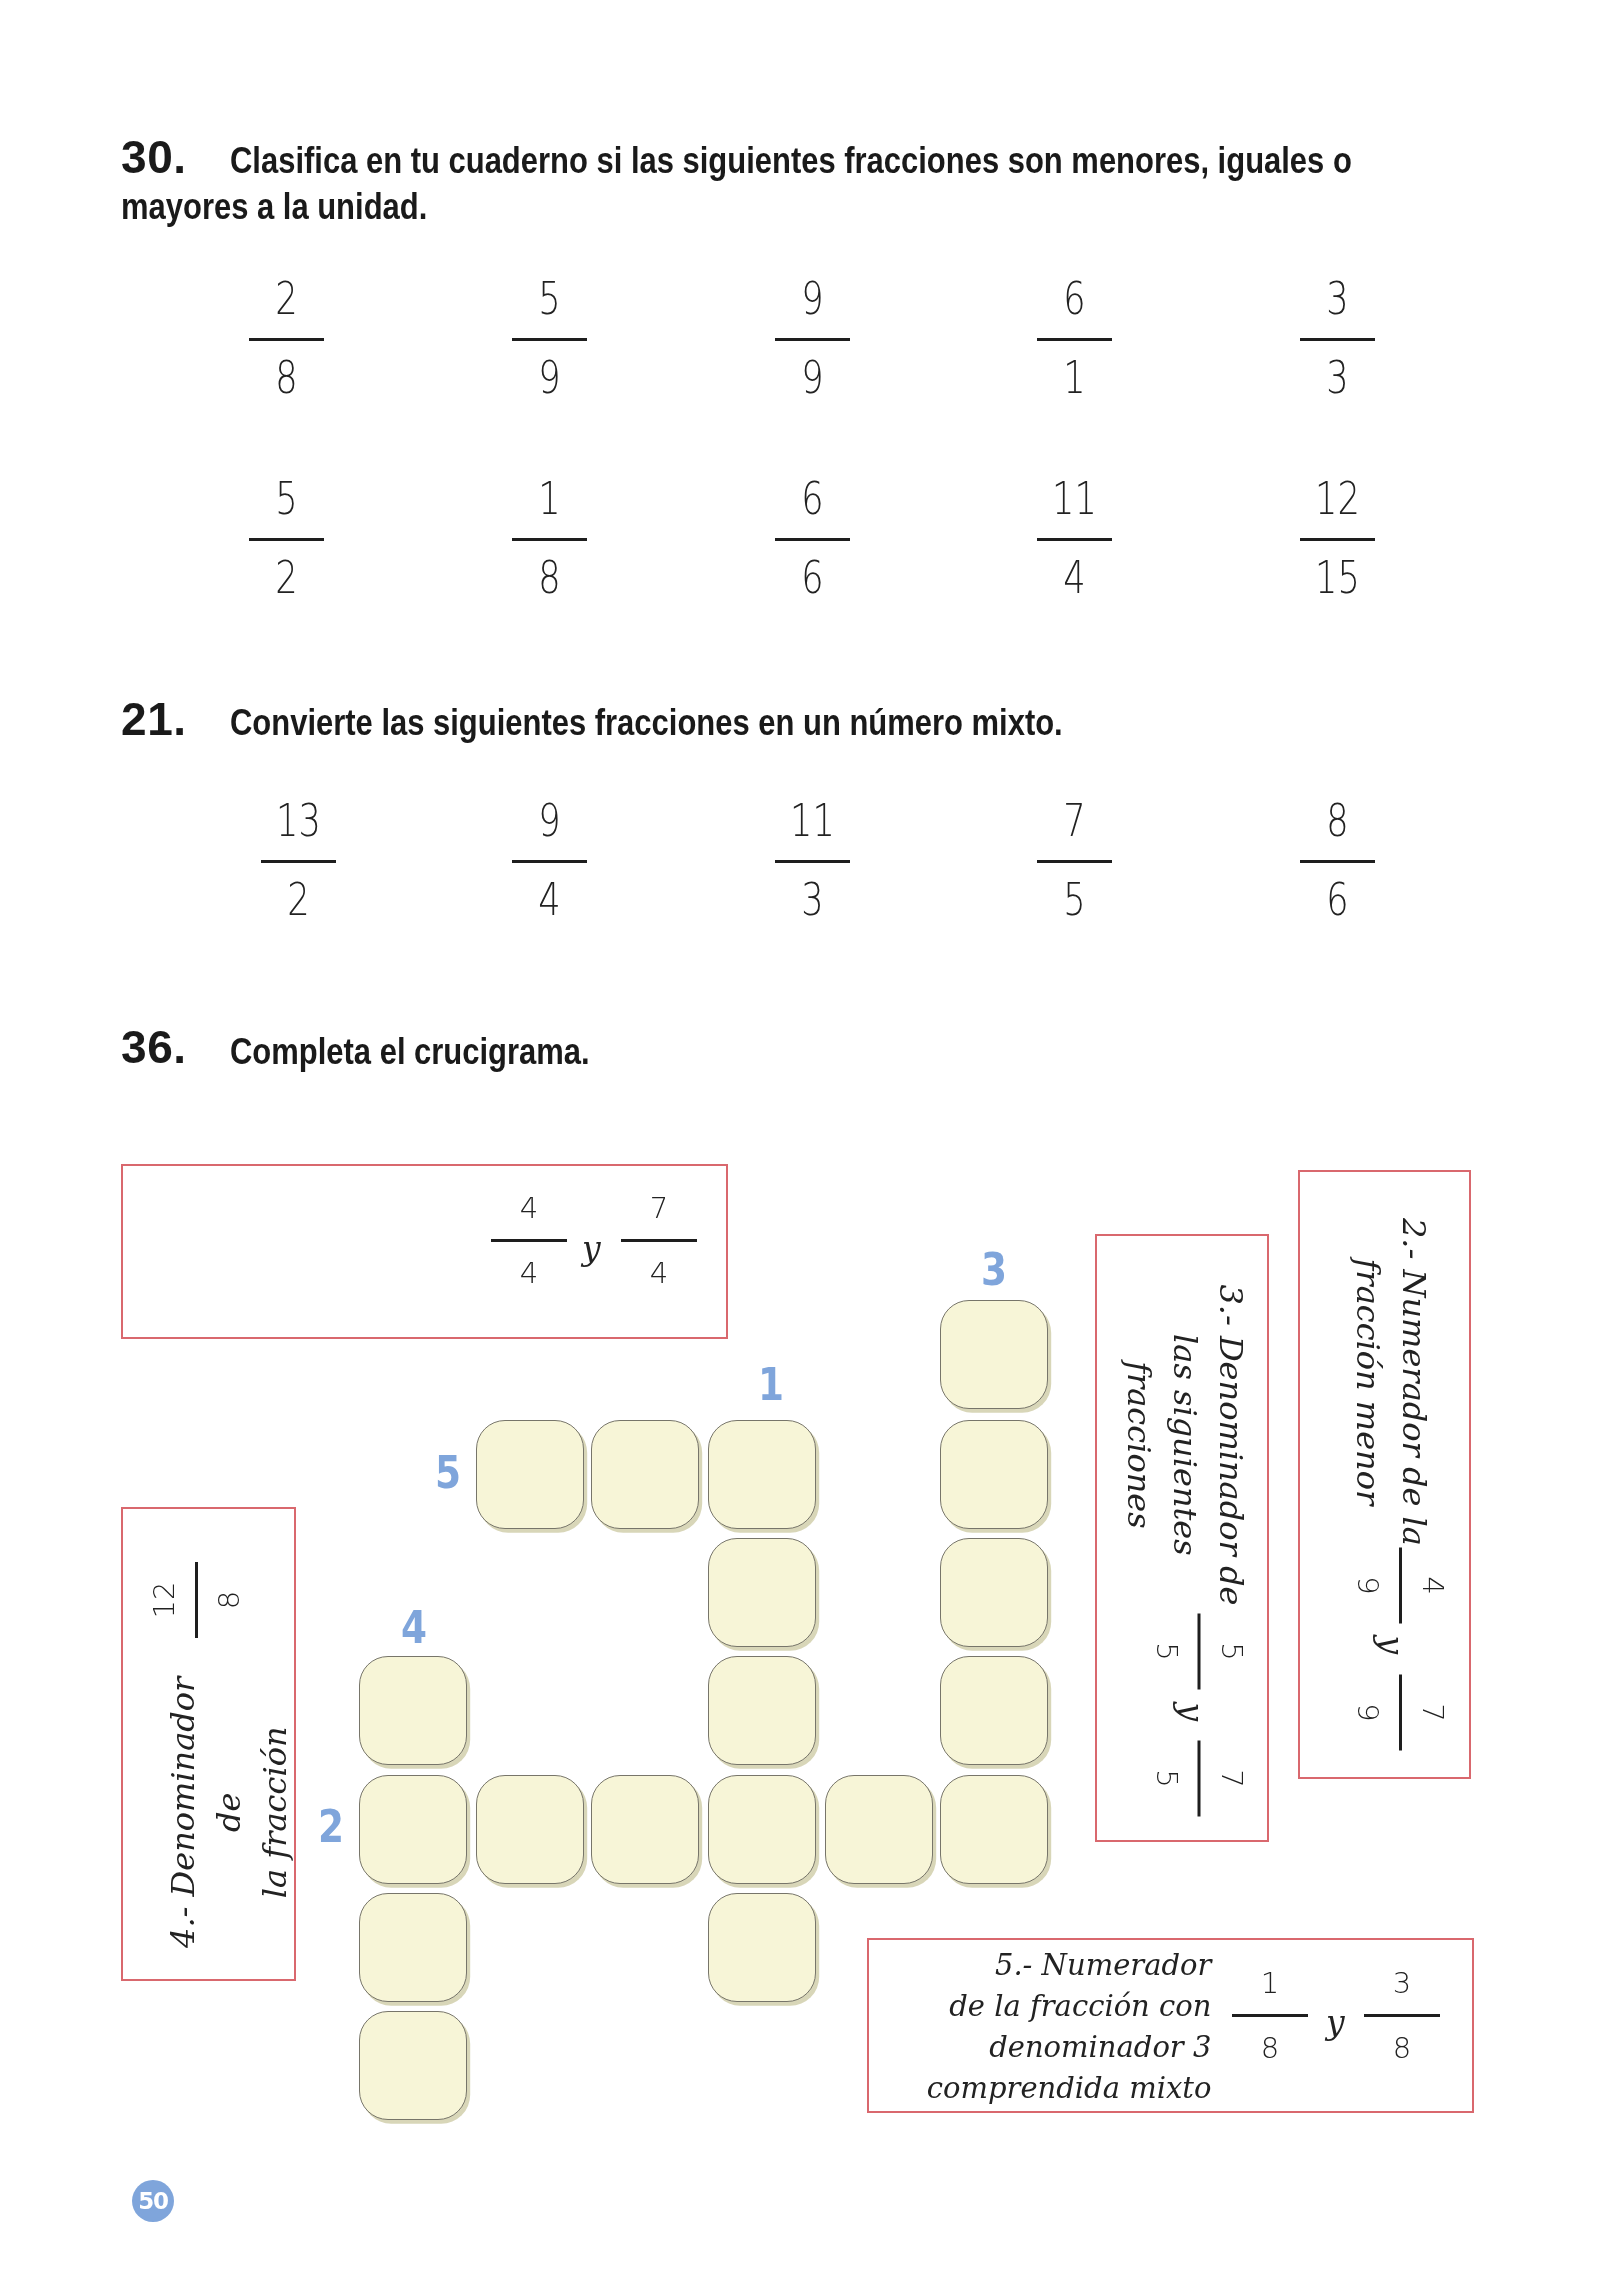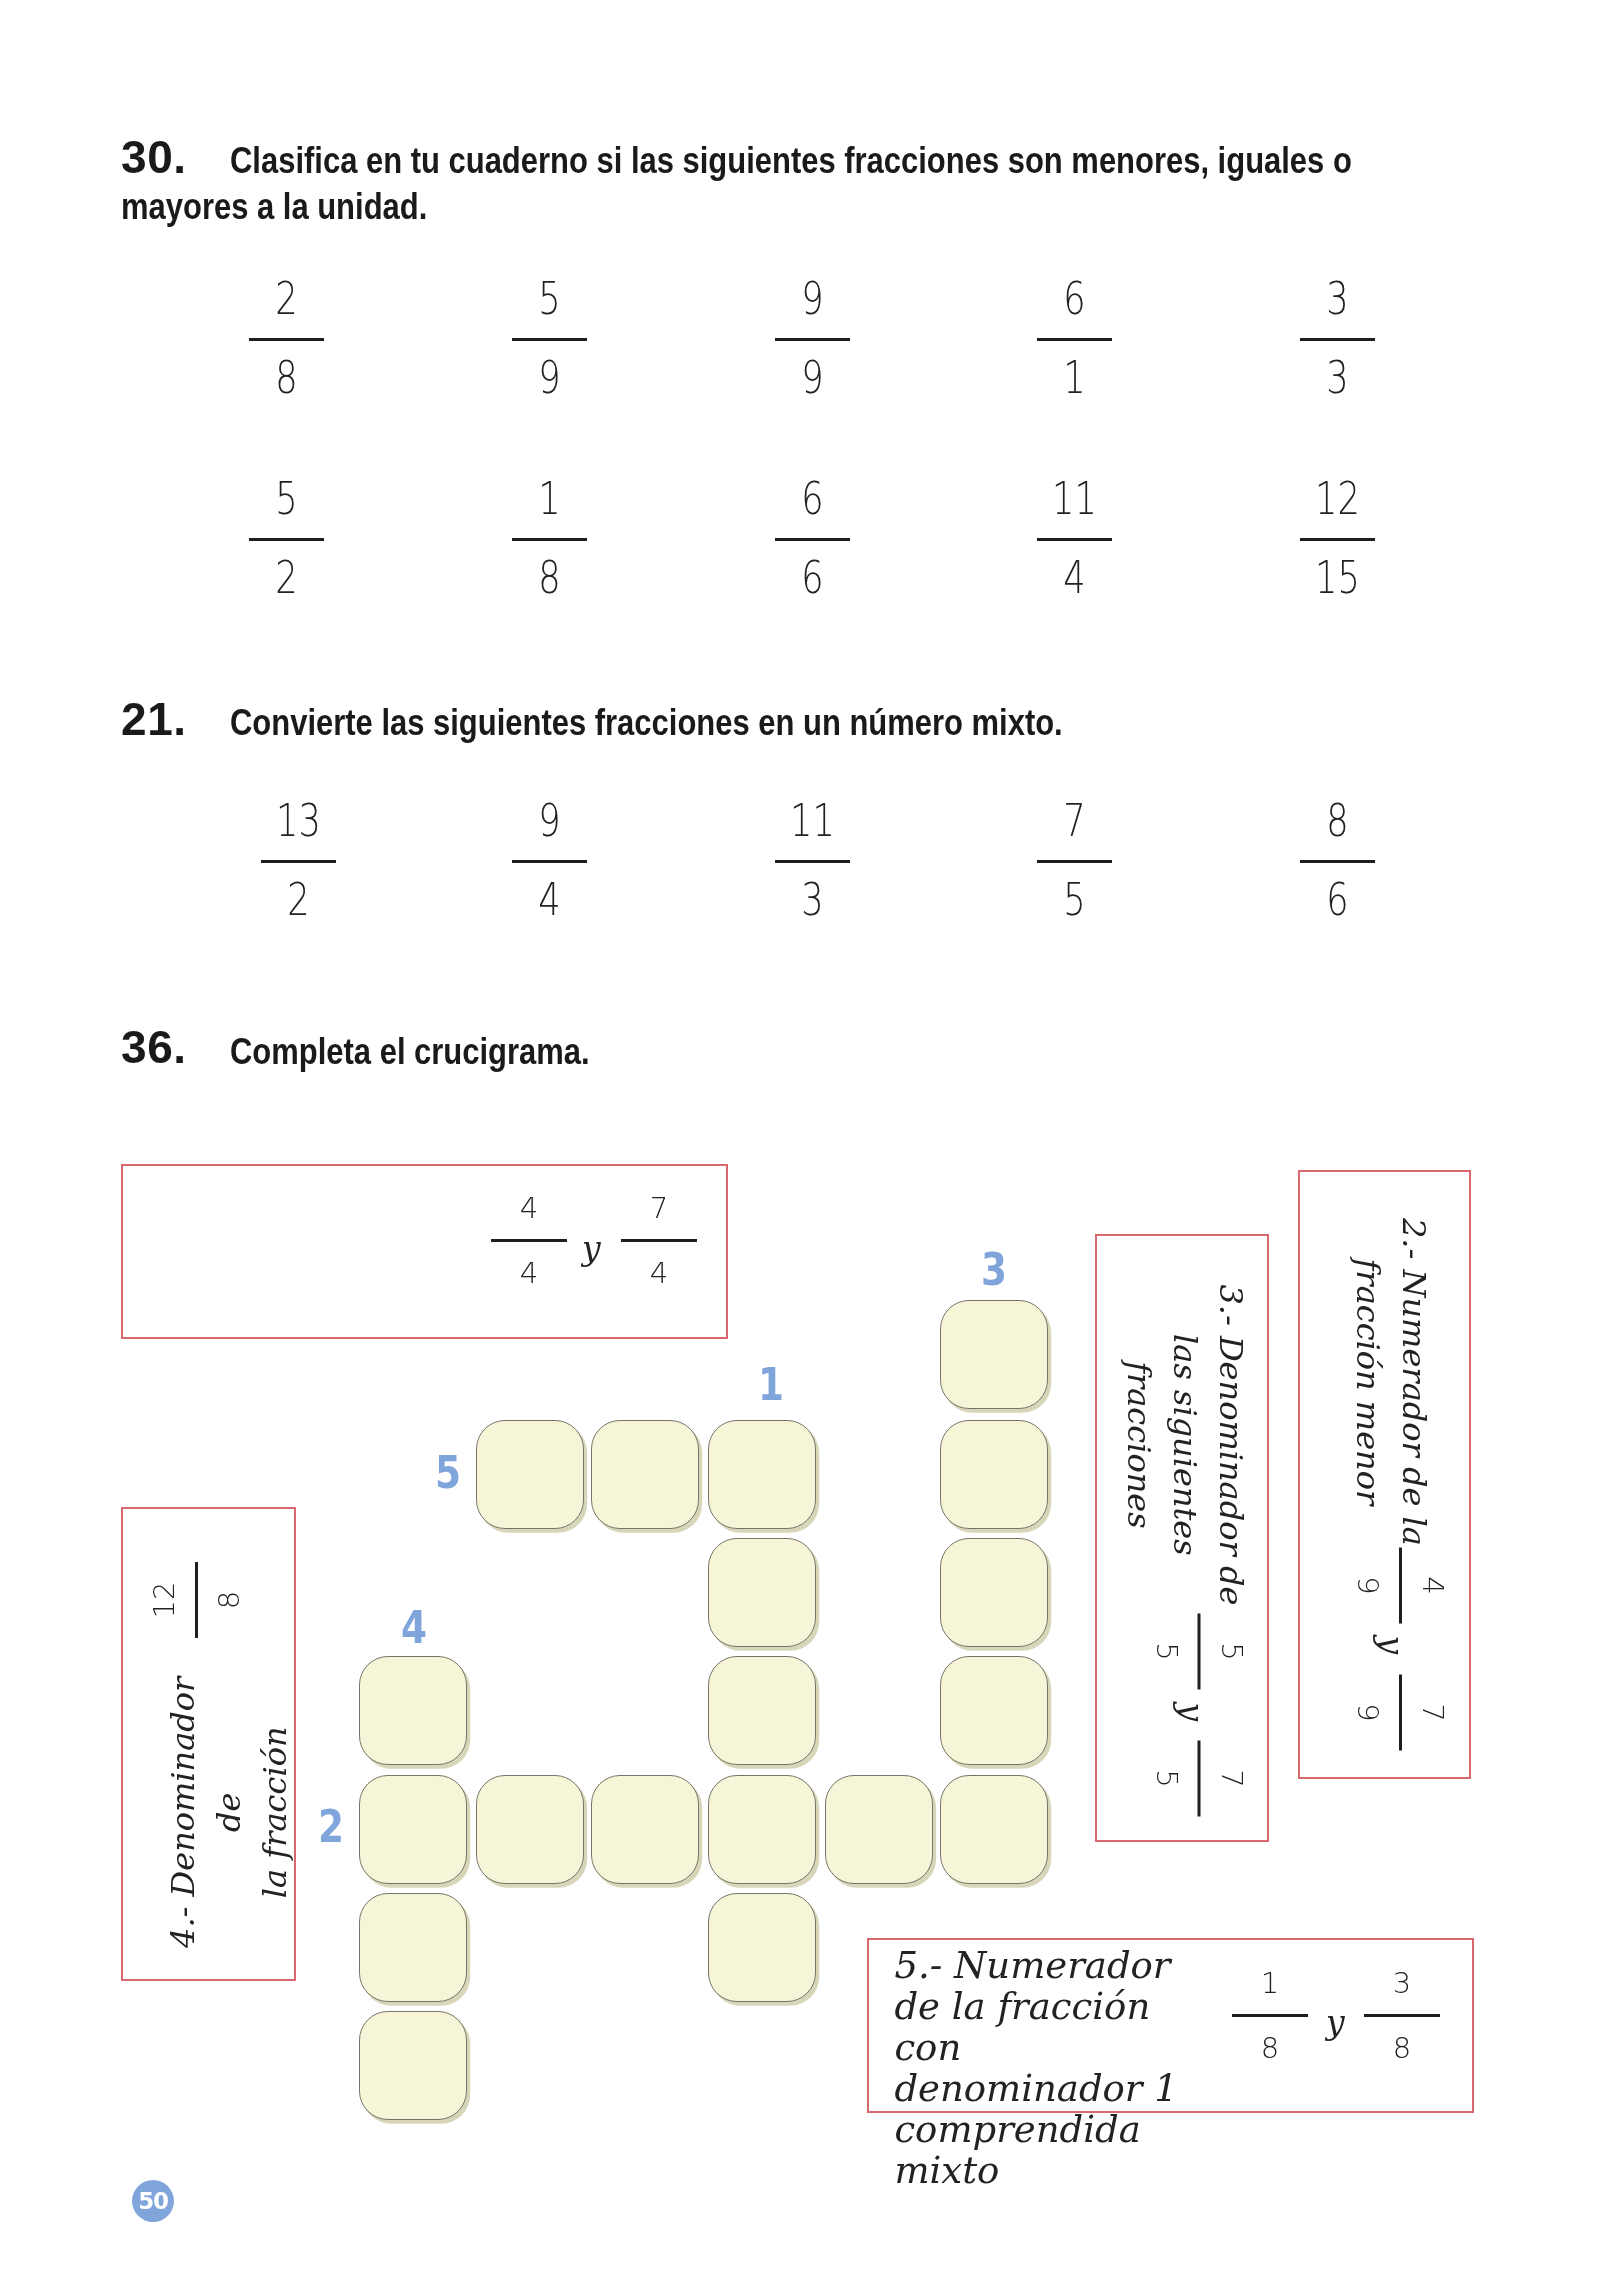--- a/index.html
+++ b/index.html
@@ -195,24 +195,24 @@
     </div>
     <div class="small-frac" style="left:330px; top:11.4px;">
       <div class="n">12</div>
       <div class="bar"></div>
       <div class="d">8</div>
     </div>
   </div>
 </div>
 
 <div class="clue" style="left:867px; top:1938px; width:607px; height:175px;">
-  <div class="cursive abs" style="left:25.4px; top:5.1px; width:317px; text-align:left; font-size:37px; line-height:41px;">
+  <div class="cursive abs" style="left:25.4px; top:5.1px; width:317px; text-align:right; font-size:29px; line-height:41px;">
     <div>5.- Numerador</div>
     <div>de la fracción con</div>
-    <div>denominador 1</div>
+    <div>denominador 3</div>
     <div>comprendida mixto</div>
   </div>
   <div class="small-frac" style="left:363px; top:25.4px;">
     <div class="n">1</div>
     <div class="bar"></div>
     <div class="d">8</div>
   </div>
   <div class="y-conj cursive" style="left:457px; top:63px;">y</div>
   <div class="small-frac" style="left:495px; top:25.4px;">
     <div class="n">3</div>

